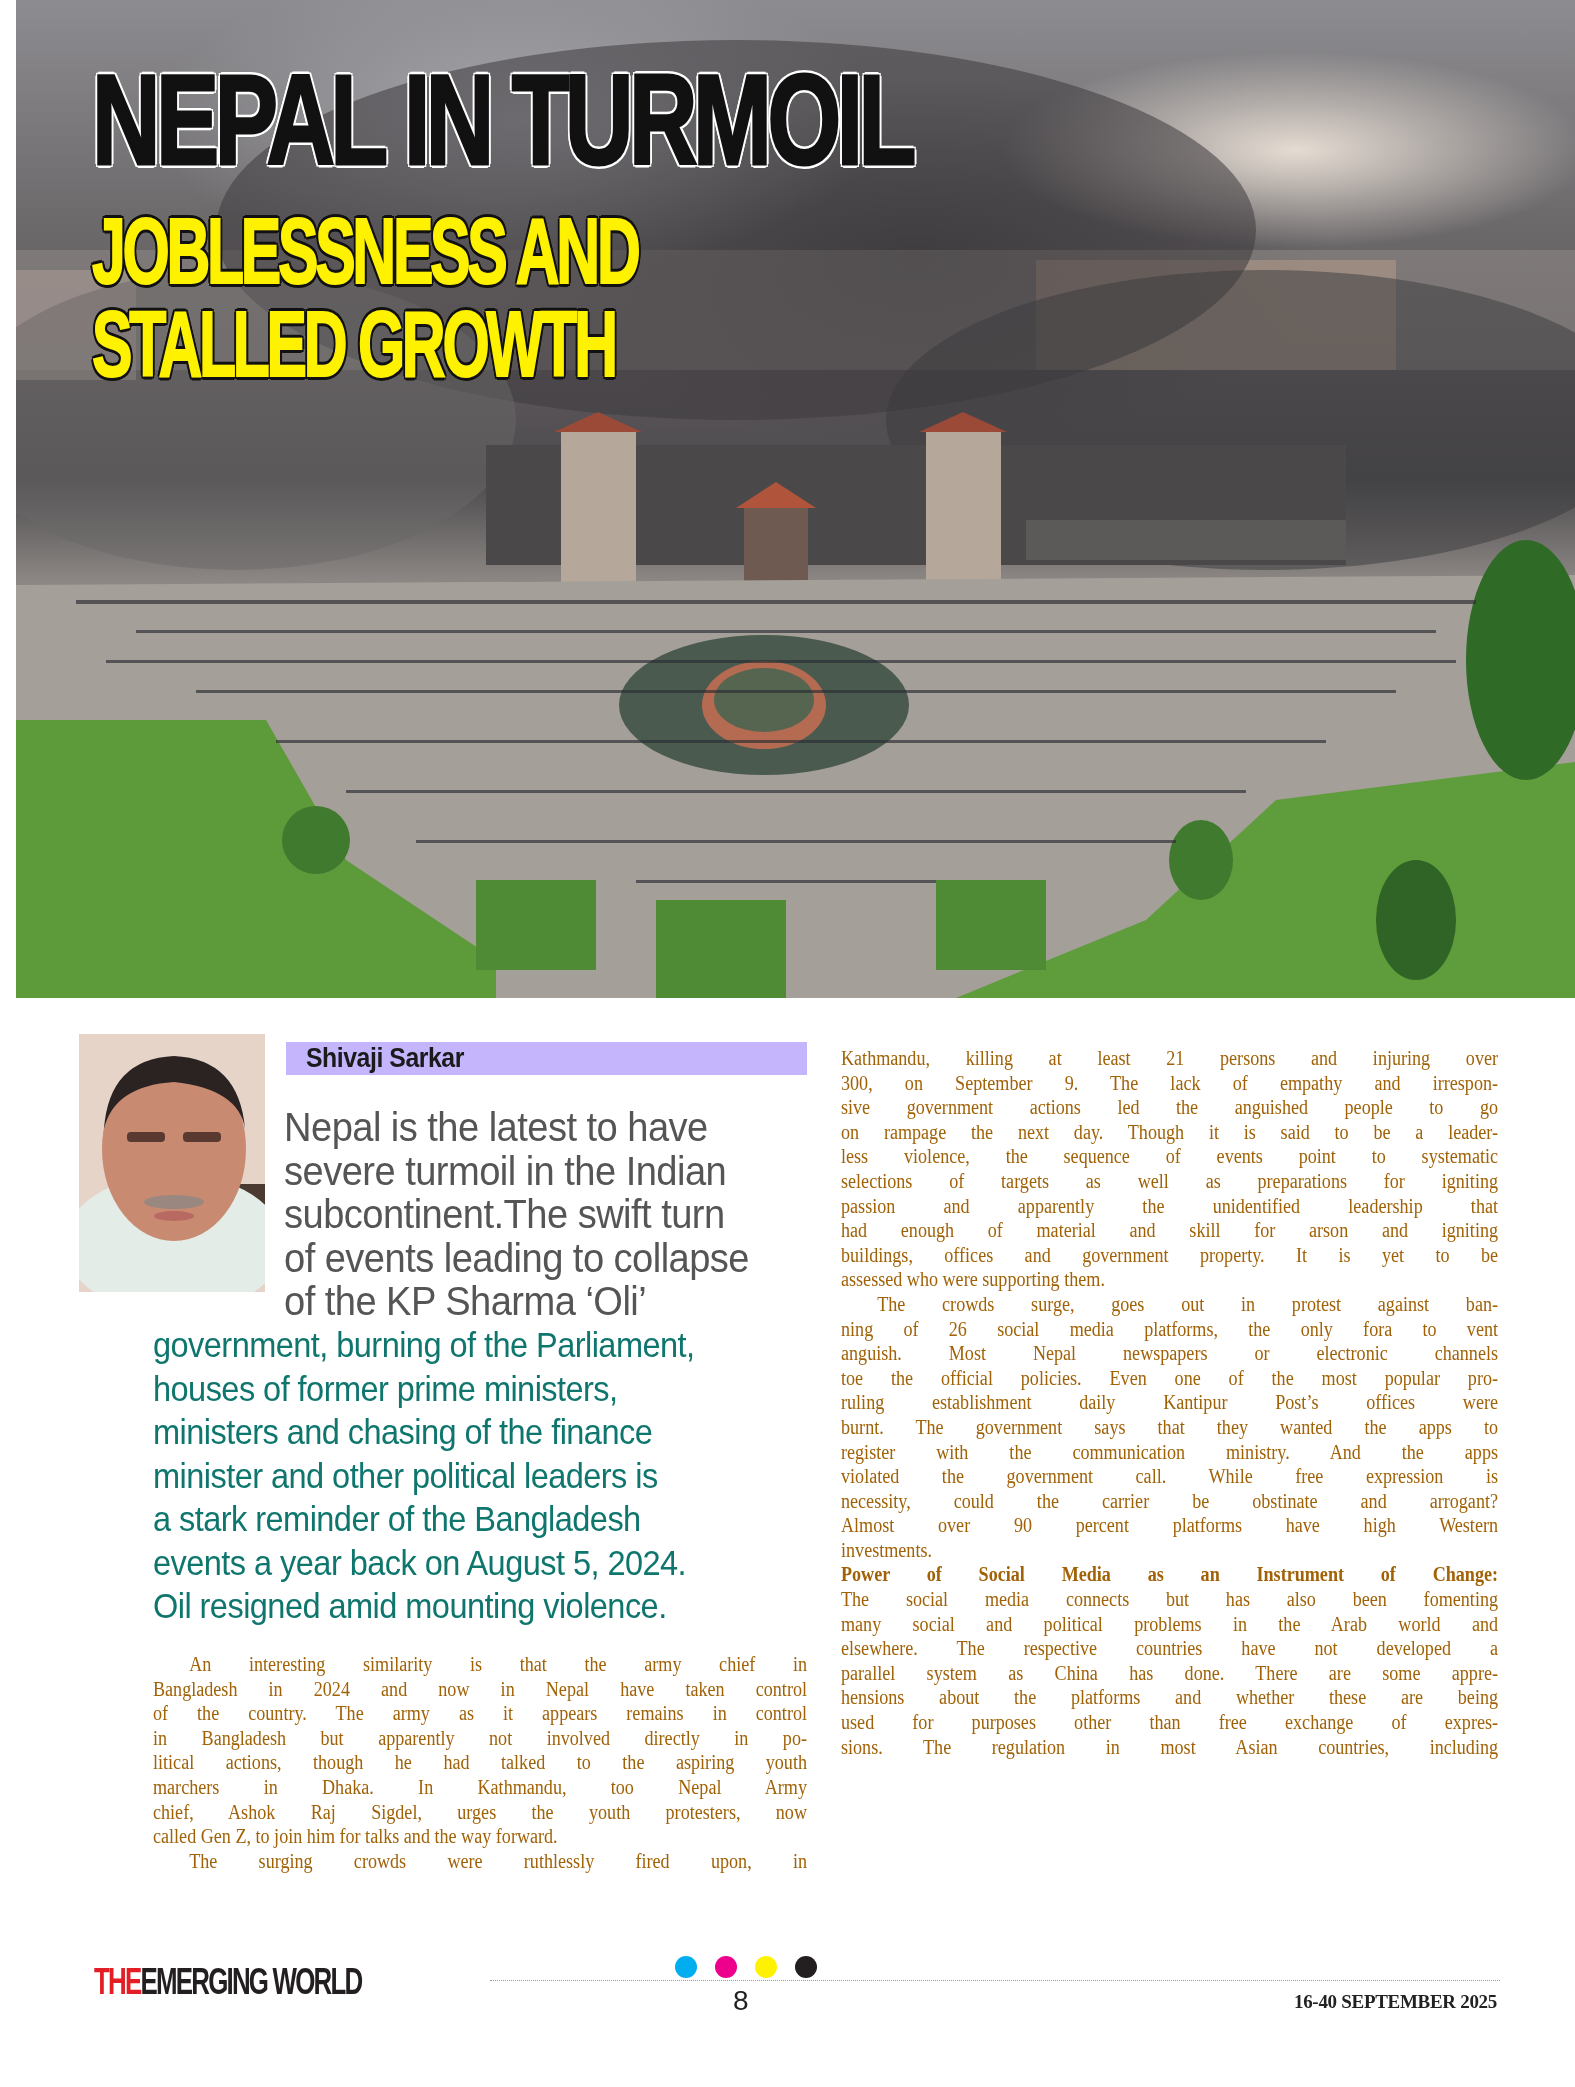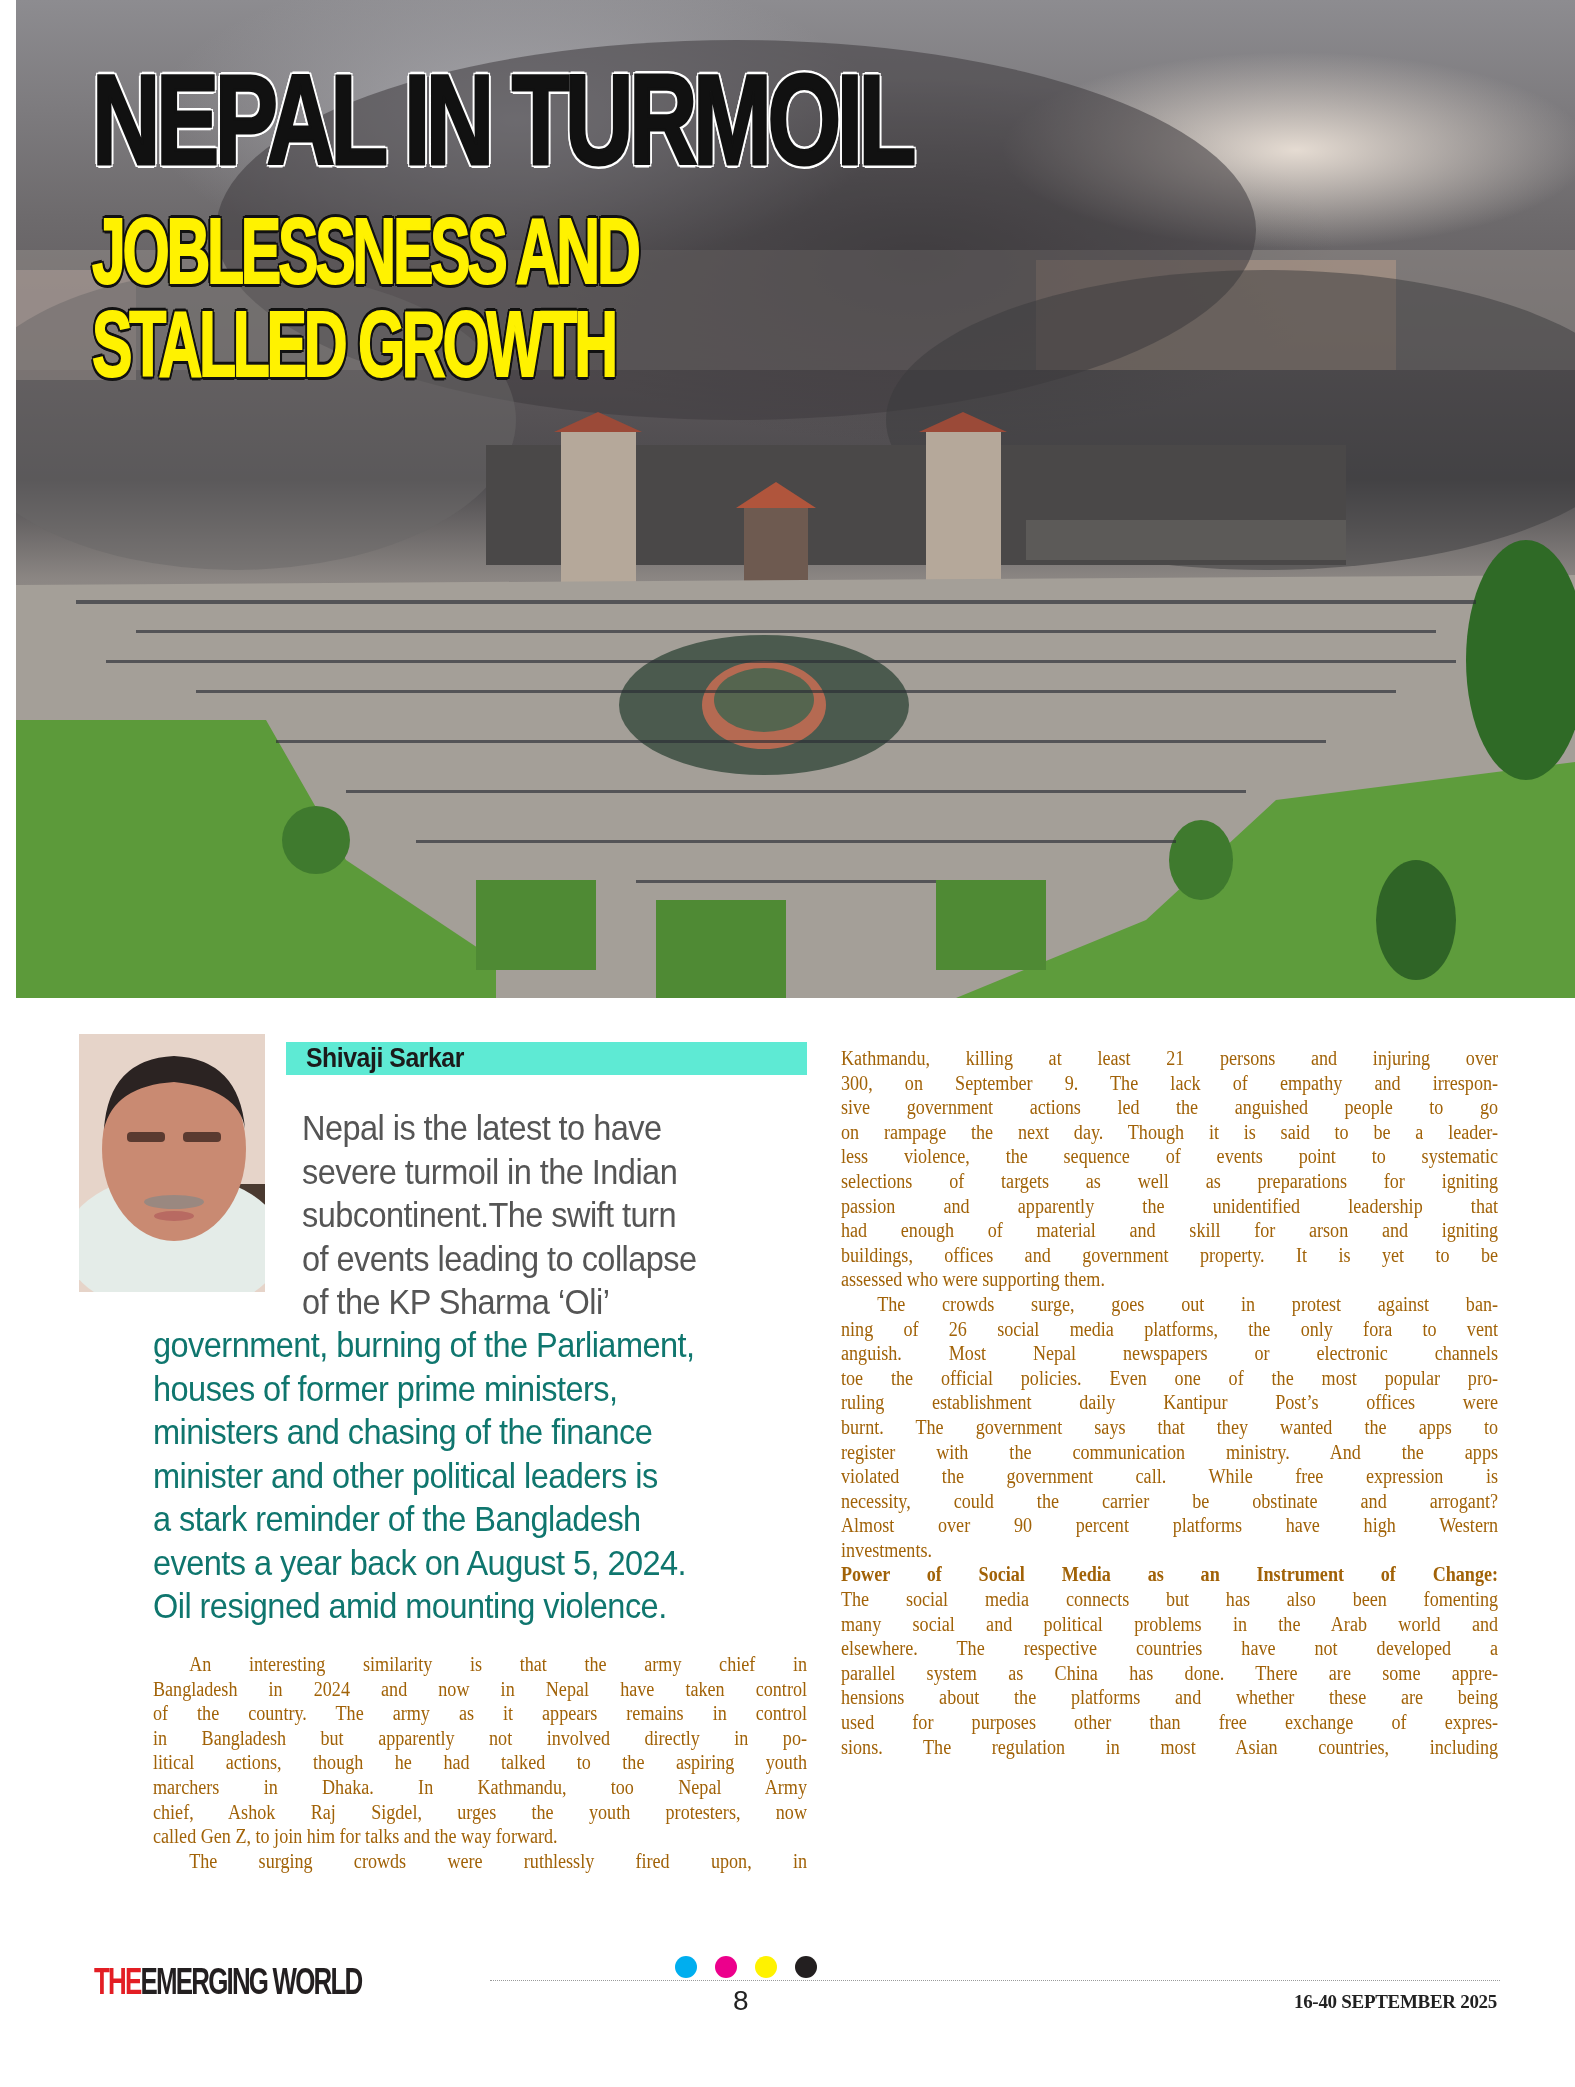--- a/index.html
+++ b/index.html
@@ -43,32 +43,32 @@
   .title-sub.l2 { top: 298px; }
 
   
   .author-photo {
     position: absolute; left: 79px; top: 1034px; width: 186px; height: 258px;
     overflow: hidden;
     background: linear-gradient(180deg, #e8d8cf 0%, #e2cfc3 100%);
   }
   .byline-bar {
     position: absolute; left: 286px; top: 1042px; width: 521px; height: 33px;
-    background: #5eead4;
+    background: #c4b5fd;
   }
   .byline-name {
     position: absolute; left: 20px; top: 1px;
     font-family: "Liberation Sans", sans-serif; font-weight: 700; font-size: 27px;
     color: #1b1b1b; letter-spacing: -0.5px; transform: scaleX(0.92); transform-origin: left top;
     white-space: nowrap;
   }
 
   .intro {
-    position: absolute; left: 302px; top: 1106px; width: 530px;
-    font-family: "Liberation Sans", sans-serif; font-size: 35px; line-height: 43.5px;
+    position: absolute; left: 284px; top: 1106px; width: 530px;
+    font-family: "Liberation Sans", sans-serif; font-size: 41px; line-height: 43.5px;
     color: #555555; letter-spacing: -0.6px;
   }
   .intro-line { display: block; white-space: nowrap; transform: scaleX(0.93); transform-origin: left top; }
   .intro-wide {
     position: absolute; left: 153px; top: 1323px; width: 680px;
     font-family: "Liberation Sans", sans-serif; font-size: 35px; line-height: 43.5px;
     color: #0f766e; letter-spacing: -0.6px;
   }
 
   

